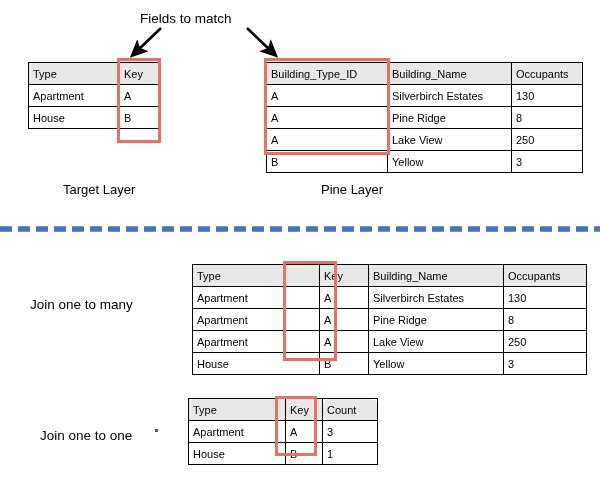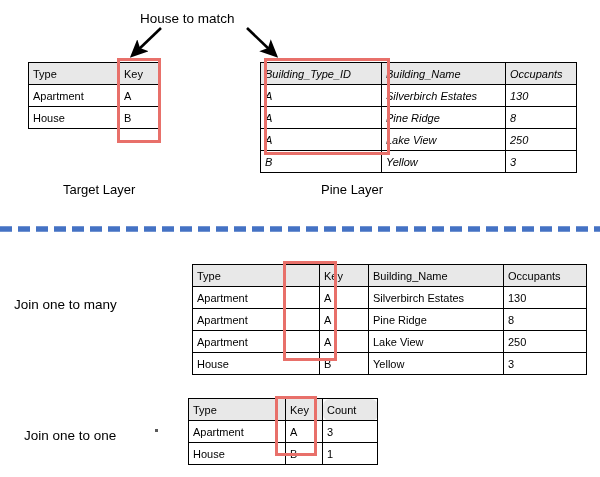--- a/index.html
+++ b/index.html
@@ -56,20 +56,21 @@
   }
   .title-text {
     font-size: 13.5px;
     color: #000000;
     white-space: nowrap;
   }
   .rowlabel {
     font-size: 13.5px;
     color: #000000;
     white-space: nowrap;
+    margin-left: 16px;
   }
 
   
   .divider {
     position: absolute;
     left: 0px;
     top: 226px;
     width: 600px;
     height: 6px;
   }
@@ -95,21 +96,21 @@
   .w-key2    { width: 40px; }
   .w-bname2  { width: 126px; }
   .w-occ2    { width: 74px; }
   .w-type3   { width: 88px; }
   .w-key3    { width: 28px; }
   .w-count3  { width: 46px; border-radius: 7px; }
 </style>
 </head>
 <body>
 
-<div class="abs title-text" style="left:140px; top:11px;">House to match</div>
+<div class="abs title-text" style="left:140px; top:11px;">Fields to match</div>
 
 <svg class="arrow-svg" width="60" height="40" style="left:125px; top:27px;">
   <defs>
     <marker id="ahL" markerWidth="7" markerHeight="7" refX="3.2" refY="3.2" orient="auto">
       <path d="M0,0 L7,3.2 L0,6.4 L1.6,3.2 Z" fill="#000000"></path>
     </marker>
   </defs>
   <line x1="36" y1="1" x2="12" y2="24" stroke="#000000" stroke-width="2.6" marker-end="url(#ahL)"></line>
 </svg>
 
@@ -139,21 +140,21 @@
         <td>House</td>
         <td>B</td>
       </tr>
     </tbody>
   </table>
 </div>
 <div class="hl" style="left:117px; top:58px; width:44px; height:85px;"></div>
 
 <div class="abs caption" style="left:49px; top:182px;">Target Layer</div>
 
-<div class="abs" style="left:260px; top:62px;font-style:italic;">
+<div class="abs" style="left:266px; top:62px;">
   <table class="dtable">
     <thead>
       <tr>
         <th class="w-btid">Building_Type_ID</th>
         <th class="w-bname">Building_Name</th>
         <th class="w-occ">Occupants</th>
       </tr>
     </thead>
     <tbody>
       <tr>

